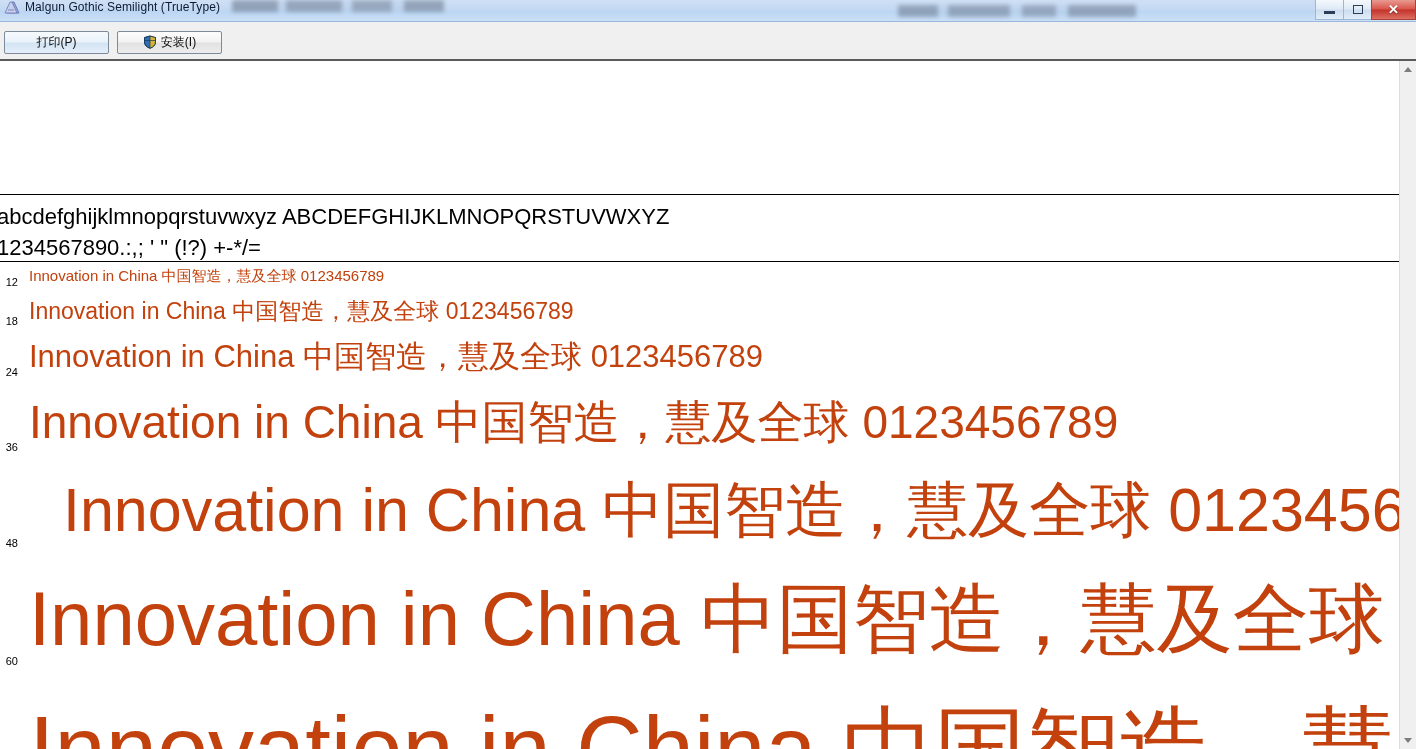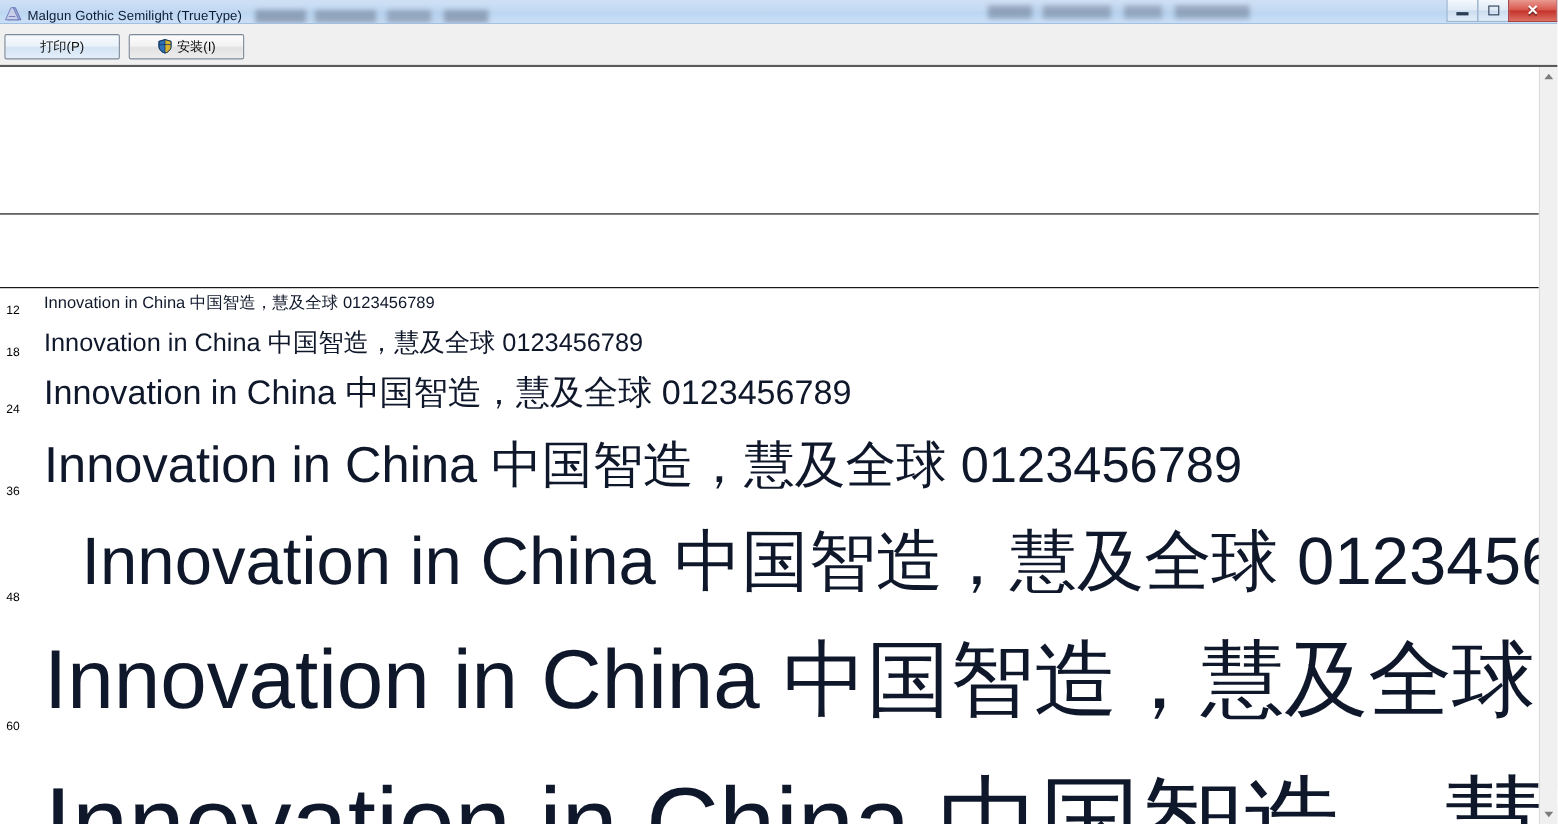--- a/index.html
+++ b/index.html
@@ -21,21 +21,21 @@
 
   
   .titlebar {
     position: absolute;
     left: 0; top: 0;
     width: 1416px;
     height: 22px;
     background: linear-gradient(to bottom, #cfe0f5 0%, #c3d9f2 45%, #bcd6f2 55%, #cbe0f7 100%);
     border-bottom: 1px solid #9ab8dd;
     display: flex;
-    align-items: flex-end;
+    align-items: flex-start;
     overflow: hidden;
   }
   .title-icon {
     width: 16px; height: 16px;
     margin-left: 4px; margin-right: 5px;
     flex: 0 0 auto;
     position: relative;
   }
   .title-text {
     font-size: 12px;
@@ -211,22 +211,22 @@
   .sample-size {
     position: absolute;
     left: -4px;
     font-size: 11px;
     color: #000000;
     width: 22px;
     text-align: right;
     font-family: "Liberation Sans", sans-serif;
   }
   .sample-text {
-    margin-left: 40px;
-    color: #0f172a;
+    margin-left: 29px;
+    color: #c2410c;
     font-weight: 300;
     white-space: nowrap;
   }
 
   
   .vscroll {
     position: absolute;
     right: 0; top: 61px;
     width: 17px;
     height: 688px;
@@ -326,20 +326,24 @@
       </span>
       <span>安装(I)</span>
     </div>
   </div>
 
   <div class="content">
 
 
     <div class="rule r1"></div>
 
+    <div class="alpha-block">
+      <div class="alpha-line">abcdefghijklmnopqrstuvwxyz ABCDEFGHIJKLMNOPQRSTUVWXYZ</div>
+      <div class="alpha-line">1234567890.:,; ' " (!?) +-*/=</div>
+    </div>
 
     <div class="rule r2"></div>
 
     <div class="samples" id="samples">
         <div class="sample-row" style="height: 30px;">
           <div class="sample-size" style="bottom: 3px;">12</div>
           <div class="sample-text" style="font-size: 15px; line-height: 30px;">Innovation in China 中国智造，慧及全球 0123456789</div>
         </div>
         <div class="sample-row" style="height: 40px;">
           <div class="sample-size" style="bottom: 4px;">18</div>

